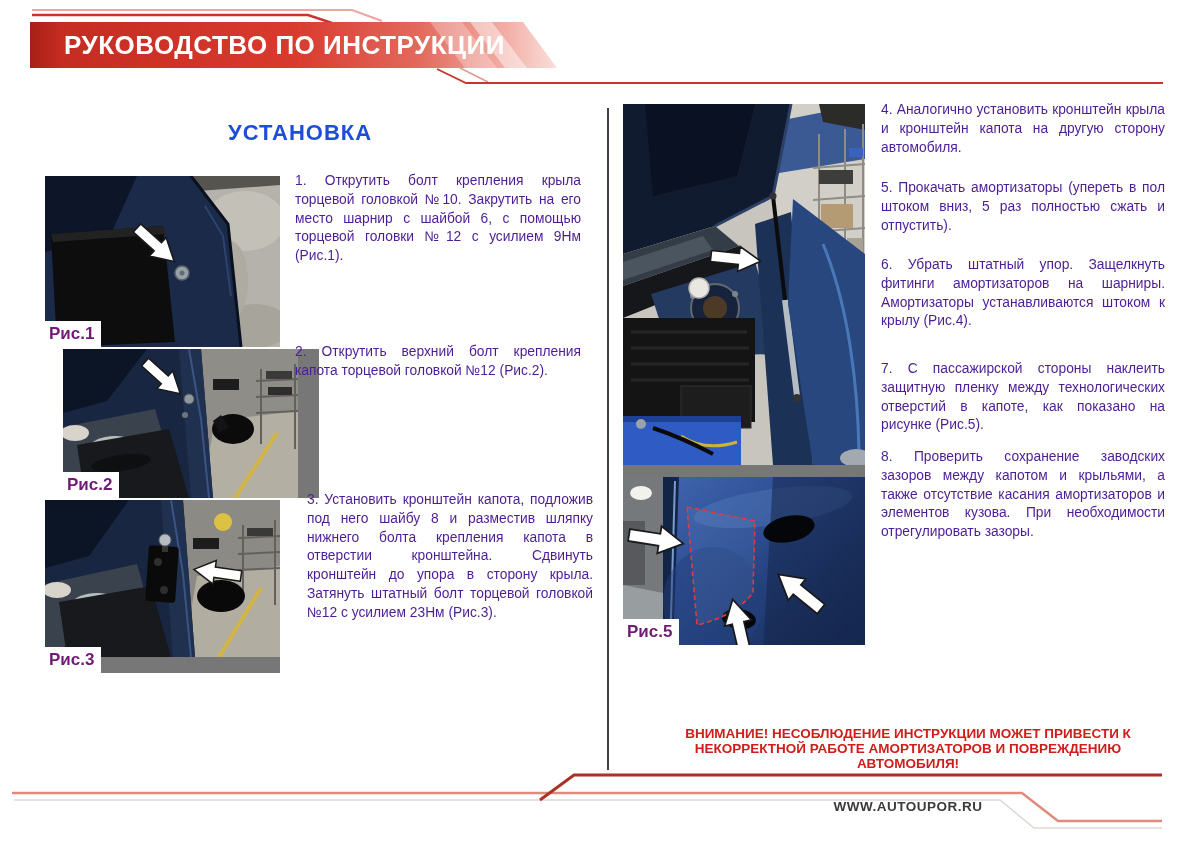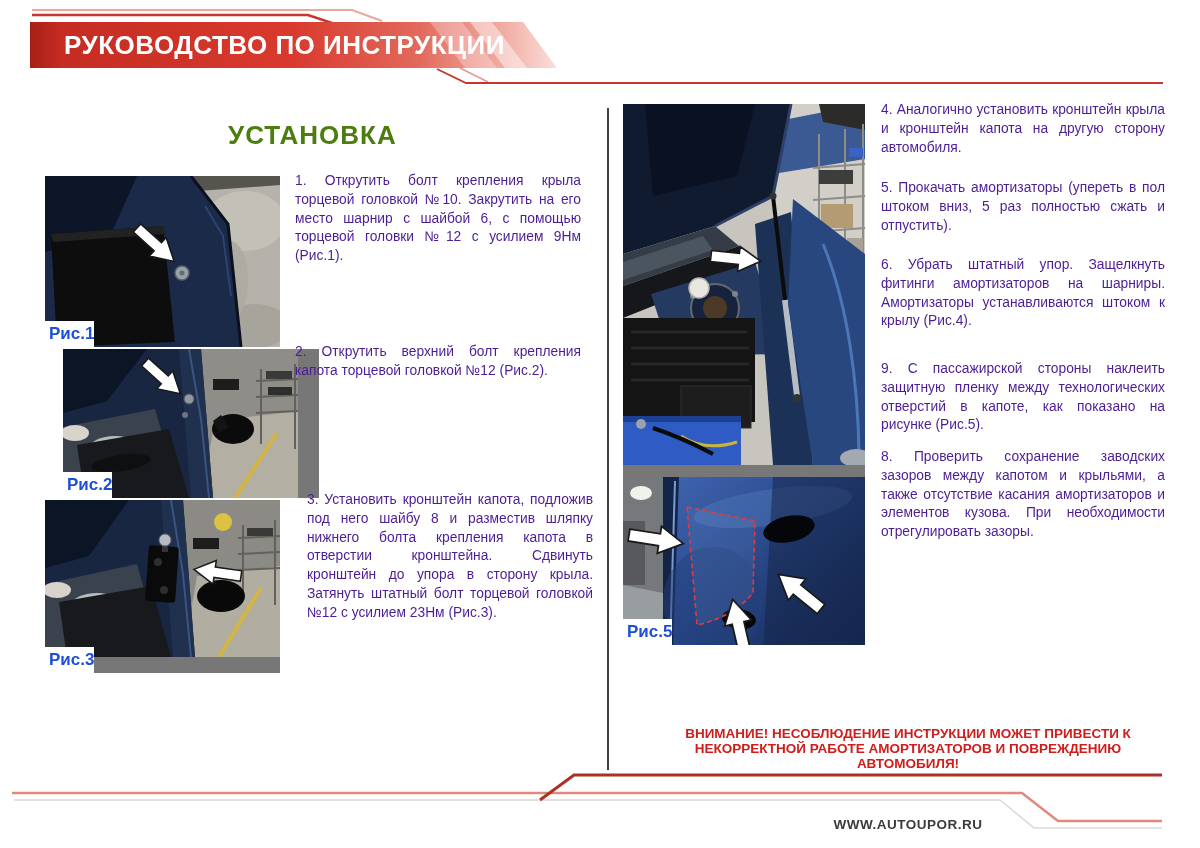--- a/index.html
+++ b/index.html
@@ -7,29 +7,29 @@
     width:1200px;height:848px;position:relative;overflow:hidden;
     background:#ffffff;font-family:"Liberation Sans",sans-serif;
   }
   .abs{position:absolute;}
   
   #banner-title{
     left:64px;top:30px;font-size:26px;font-weight:bold;color:#ffffff;
     letter-spacing:0.5px;white-space:nowrap;
   }
   #section-heading{
-    left:228px;top:120px;font-size:26px;font-weight:bold;color:#4d7c0f;
+    left:228px;top:120px;font-size:22px;font-weight:bold;color:#1d4ed8;
     letter-spacing:1px;
   }
   
   .figure{position:absolute;overflow:hidden;background:#777;}
   .figure svg{position:absolute;left:0;top:0;}
   .fig-label{
-    position:absolute;left:0;bottom:0;background:#ffffff;color:#1d4ed8;
-    font-weight:bold;font-size:17px;line-height:25px;padding:0 0 1px 4px;
+    position:absolute;left:0;bottom:0;background:#ffffff;color:#701a75;
+    font-weight:bold;font-size:17px;line-height:25px;padding:0 7px 1px 4px;
   }
   #fig1{left:45px;top:176px;width:235px;height:171px;}
   #fig2{left:63px;top:349px;width:256px;height:149px;}
   #fig3{left:45px;top:500px;width:235px;height:173px;}
   #fig4{left:623px;top:104px;width:242px;height:464px;}
   #fig5{left:623px;top:477px;width:242px;height:168px;}
   
   .step{
     position:absolute;width:286px;text-align:justify;
     font-size:13.8px;line-height:18.8px;color:#4c1d95;
@@ -43,21 +43,21 @@
   #step7{left:881px;top:360px;width:284px;}
   #step8{left:881px;top:448px;width:284px;}
   
   #divider{left:607px;top:108px;width:2px;height:662px;background:#3f3f3f;}
   
   #warning{
     left:648px;top:726px;width:520px;text-align:center;
     font-size:13.5px;line-height:15px;font-weight:bold;color:#cf1d1b;
   }
   #website{
-    left:648px;top:817px;width:520px;text-align:center;
+    left:648px;top:799px;width:520px;text-align:center;
     font-size:13.5px;font-weight:bold;color:#3b3b3b;letter-spacing:0.5px;
   }
 </style>
 </head>
 <body>
 
 <svg width="0" height="0" style="position:absolute" aria-hidden="true">
   <defs>
     <g id="arr">
       <polygon points="0,-5.5 28,-5.5 28,-12.5 50,0 28,12.5 28,5.5 0,5.5" fill="#ffffff" stroke="#1a1a1a" stroke-width="1.6"></polygon>
@@ -277,21 +277,21 @@
   </svg>
   <div class="fig-label">Рис.5</div>
 </div>
 
 <div class="step" id="step1">1. Открутить болт крепления крыла торцевой головкой №10. Закрутить на его место шарнир с шайбой 6, с помощью торцевой головки №12 с усилием 9Нм (Рис.1).</div>
 <div class="step" id="step2">2. Открутить верхний болт крепления капота торцевой головкой №12 (Рис.2).</div>
 <div class="step" id="step3">3. Установить кронштейн капота, подложив под него шайбу 8 и разместив шляпку нижнего болта крепления капота в отверстии кронштейна. Сдвинуть кронштейн до упора в сторону крыла. Затянуть штатный болт торцевой головкой №12 с усилием 23Нм (Рис.3).</div>
 <div class="step" id="step4">4. Аналогично установить кронштейн крыла и кронштейн капота на другую сторону автомобиля.</div>
 <div class="step" id="step5">5. Прокачать амортизаторы (упереть в пол штоком вниз, 5 раз полностью сжать и отпустить).</div>
 <div class="step" id="step6">6. Убрать штатный упор. Защелкнуть фитинги амортизаторов на шарниры. Амортизаторы устанавливаются штоком к крылу (Рис.4).</div>
-<div class="step" id="step7">9. С пассажирской стороны наклеить защитную пленку между технологических отверстий в капоте, как показано на рисунке (Рис.5).</div>
+<div class="step" id="step7">7. С пассажирской стороны наклеить защитную пленку между технологических отверстий в капоте, как показано на рисунке (Рис.5).</div>
 <div class="step" id="step8">8. Проверить сохранение заводских зазоров между капотом и крыльями, а также отсутствие касания амортизаторов и элементов кузова. При необходимости отрегулировать зазоры.</div>
 
 <div class="abs" id="warning">ВНИМАНИЕ! НЕСОБЛЮДЕНИЕ ИНСТРУКЦИИ МОЖЕТ ПРИВЕСТИ К НЕКОРРЕКТНОЙ РАБОТЕ АМОРТИЗАТОРОВ И ПОВРЕЖДЕНИЮ АВТОМОБИЛЯ!</div>
 <div class="abs" id="website">WWW.AUTOUPOR.RU</div>
 
 <svg class="abs" style="left:0;top:768px;" width="1200" height="80" viewBox="0 0 1200 80">
   <polyline points="12,25 1022,25 1058,53 1162,53" fill="none" stroke="#e08a7e" stroke-width="2.5"></polyline>
   <polyline points="14,32 1000,32 1034,60 1162,60" fill="none" stroke="#dcd8d3" stroke-width="1.5"></polyline>
   <polyline points="540,32 574,7 1162,7" fill="none" stroke="#a93327" stroke-width="3"></polyline>
 </svg>

